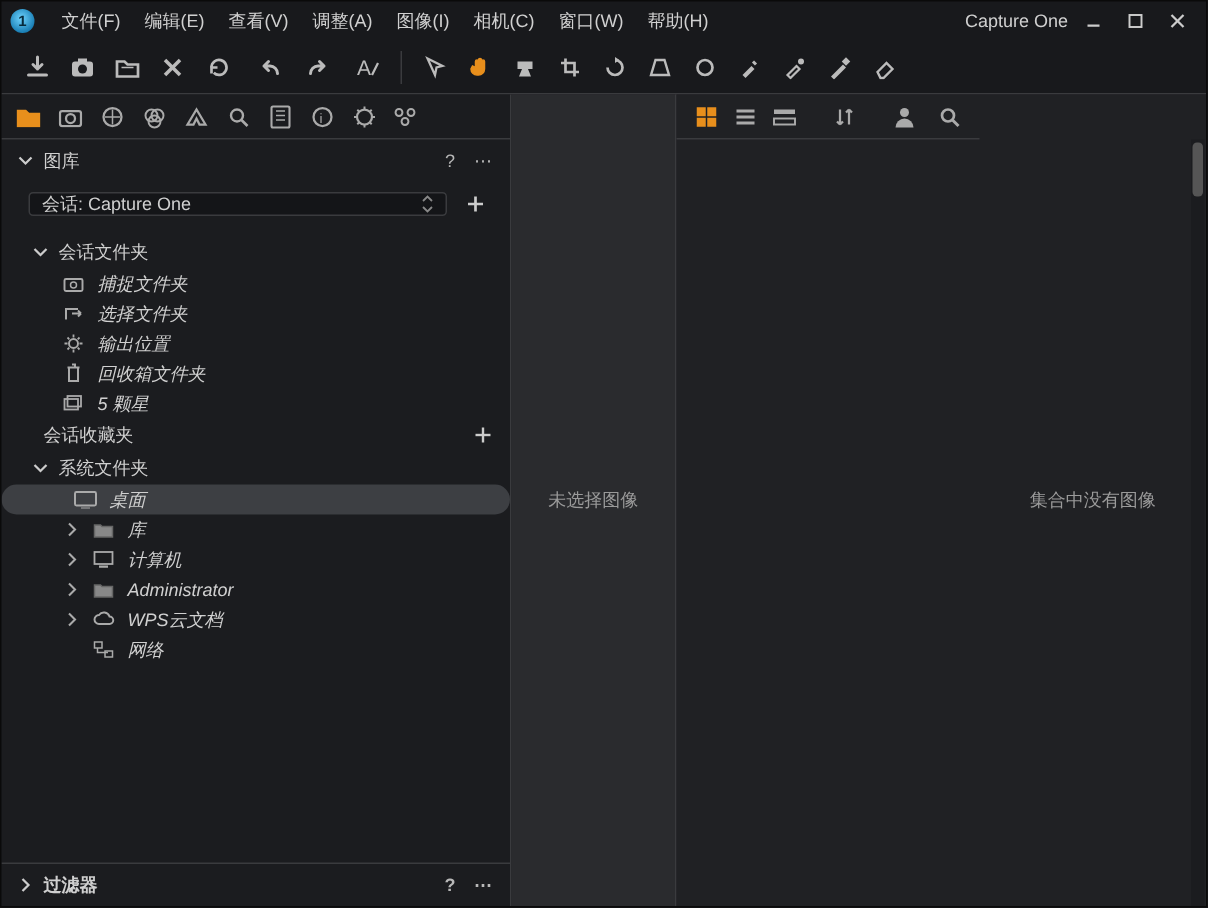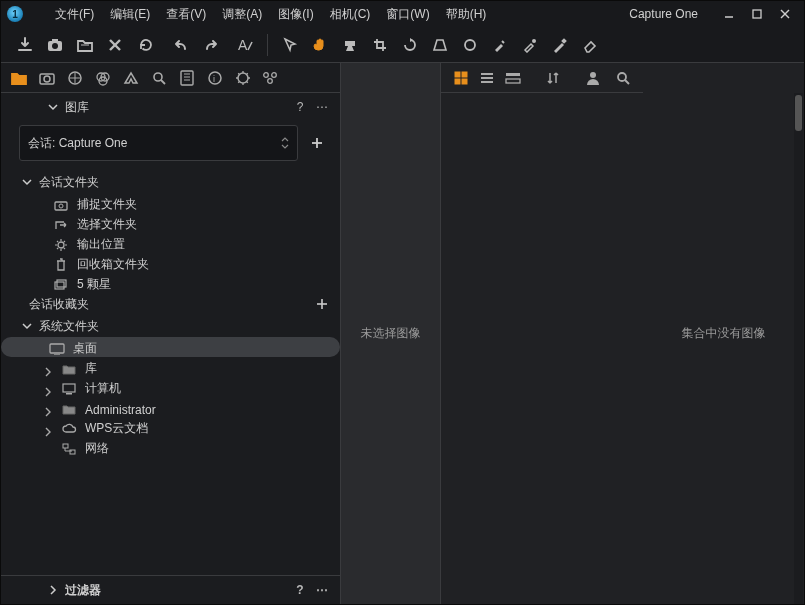--- a/index.html
+++ b/index.html
@@ -13,21 +13,21 @@
     --viewer:#2a2b2e;
   }
   *{box-sizing:border-box;font-family:"Microsoft YaHei","Segoe UI",sans-serif;}
   html,body{margin:0;padding:0;}
   body{
     width:805px;height:605px;background:var(--bg);color:var(--text);
     font-size:12px;overflow:hidden;border:1px solid #0a0a0a;
     display:flex;flex-direction:column;
   }
   
-  .titlebar{display:flex;align-items:center;height:26px;padding:0 6px;gap:18px;}
+  .titlebar{display:flex;align-items:center;height:26px;padding:0 6px;gap:4px;}
   .logo{width:16px;height:16px;border-radius:50%;background:radial-gradient(circle at 45% 40%,#6fd4ff,#1a7fb5 70%);position:relative;margin-right:6px;}
   .logo::after{content:"1";position:absolute;inset:0;display:flex;align-items:center;justify-content:center;color:#072b3d;font-weight:bold;font-size:10px;}
   .menu{display:flex;gap:0;}
   .menu-item{padding:4px 8px;cursor:default;}
   .title-center{flex:1;text-align:right;padding-left:24px;color:var(--text);}
   .win-controls{display:flex;gap:2px;}
   .win-btn{width:26px;height:20px;display:flex;align-items:center;justify-content:center;color:var(--text);}
   
   .toolbar{display:flex;align-items:center;height:36px;padding:0 10px;gap:2px;border-bottom:1px solid var(--line);}
   .tb-group{display:flex;align-items:center;gap:2px;}
@@ -35,37 +35,37 @@
   .tb-btn.accent svg *{stroke:var(--accent);fill:var(--accent);}
   .tb-spacer{flex:1;}
   .tb-sep{width:1px;height:22px;background:var(--line);margin:0 6px;}
   
   .main{flex:1;display:flex;min-height:0;}
   .left-panel{width:340px;background:var(--panel-dark);border-right:1px solid var(--line);display:flex;flex-direction:column;}
   .toolstrip{height:30px;display:flex;align-items:center;padding:0 8px;gap:8px;border-bottom:1px solid var(--line);}
   .ts-btn{width:20px;height:20px;display:flex;align-items:center;justify-content:center;color:#b8b8b8;}
   .ts-btn.active svg *{stroke:var(--accent);fill:var(--accent);}
   .panel-body{flex:1;overflow:auto;}
-  .section-head{display:flex;align-items:center;height:28px;padding:0 10px;cursor:default;margin-left:36px;}
+  .section-head{display:flex;align-items:center;height:28px;padding:0 10px;cursor:default;}
   .chev{display:inline-flex;width:12px;justify-content:center;margin-right:6px;}
   .section-head .spacer{flex:1;}
   .head-icon{width:16px;height:16px;display:flex;align-items:center;justify-content:center;color:#b8b8b8;margin-left:6px;}
   .session-row{display:flex;align-items:center;padding:4px 12px 8px 18px;gap:8px;}
-  .session-select{flex:1;height:36px;background:#141518;border:1px solid #3a3b3e;border-radius:3px;display:flex;align-items:center;padding:0 8px;justify-content:space-between;}
+  .session-select{flex:1;height:16px;background:#141518;border:1px solid #3a3b3e;border-radius:3px;display:flex;align-items:center;padding:0 8px;justify-content:space-between;}
   .add-btn{width:22px;height:22px;display:flex;align-items:center;justify-content:center;color:#c0c0c0;}
   .tree{padding:2px 0;}
   .tree-head{display:flex;align-items:center;height:22px;padding:0 10px 0 20px;}
   .tree-head .spacer{flex:1;}
-  .tree-item{display:flex;align-items:flex-end;height:20px;padding:0 10px 0 52px;gap:8px;color:var(--text);}
+  .tree-item{display:flex;align-items:center;height:20px;padding:0 10px 0 40px;gap:8px;color:var(--text);font-style:italic;}
   .tree-item.sel{background:#3d3f43;}
   .tree-item .ico{width:16px;height:16px;display:flex;align-items:center;justify-content:center;color:#b8b8b8;}
   .tree-item .exp{width:10px;display:flex;justify-content:center;color:#b8b8b8;}
   .tree-item.sys{padding-left:30px;border-radius:10px;}
   .tree-item.sys-child{padding-left:42px;}
-  .viewer{width:100px;background:var(--viewer);display:flex;align-items:center;justify-content:center;color:#9a9a9a;border-right:1px solid var(--line);position:relative;}
+  .viewer{width:110px;background:var(--viewer);display:flex;align-items:center;justify-content:center;color:#9a9a9a;border-right:1px solid var(--line);position:relative;}
   .browser{flex:1;background:var(--panel);display:flex;flex-direction:row;position:relative;}
   .browser-top{height:30px;display:flex;align-items:center;padding:0 10px;gap:10px;border-bottom:1px solid var(--line);}
   .bt-group{display:flex;gap:6px;}
   .bt-btn{width:20px;height:20px;display:flex;align-items:center;justify-content:center;color:#b8b8b8;}
   .bt-btn.active svg *{fill:var(--accent);stroke:var(--accent);}
   .browser-body{flex:1;display:flex;align-items:center;justify-content:center;color:#9a9a9a;}
   .scroll-track{position:absolute;right:1px;top:30px;bottom:0;width:9px;background:#1b1c1f;}
   .scroll-thumb{position:absolute;top:2px;width:7px;left:1px;height:36px;background:#555;border-radius:3px;}
   .bottom-section{border-top:1px solid var(--line);font-weight:bold;}
   svg{display:block;}

